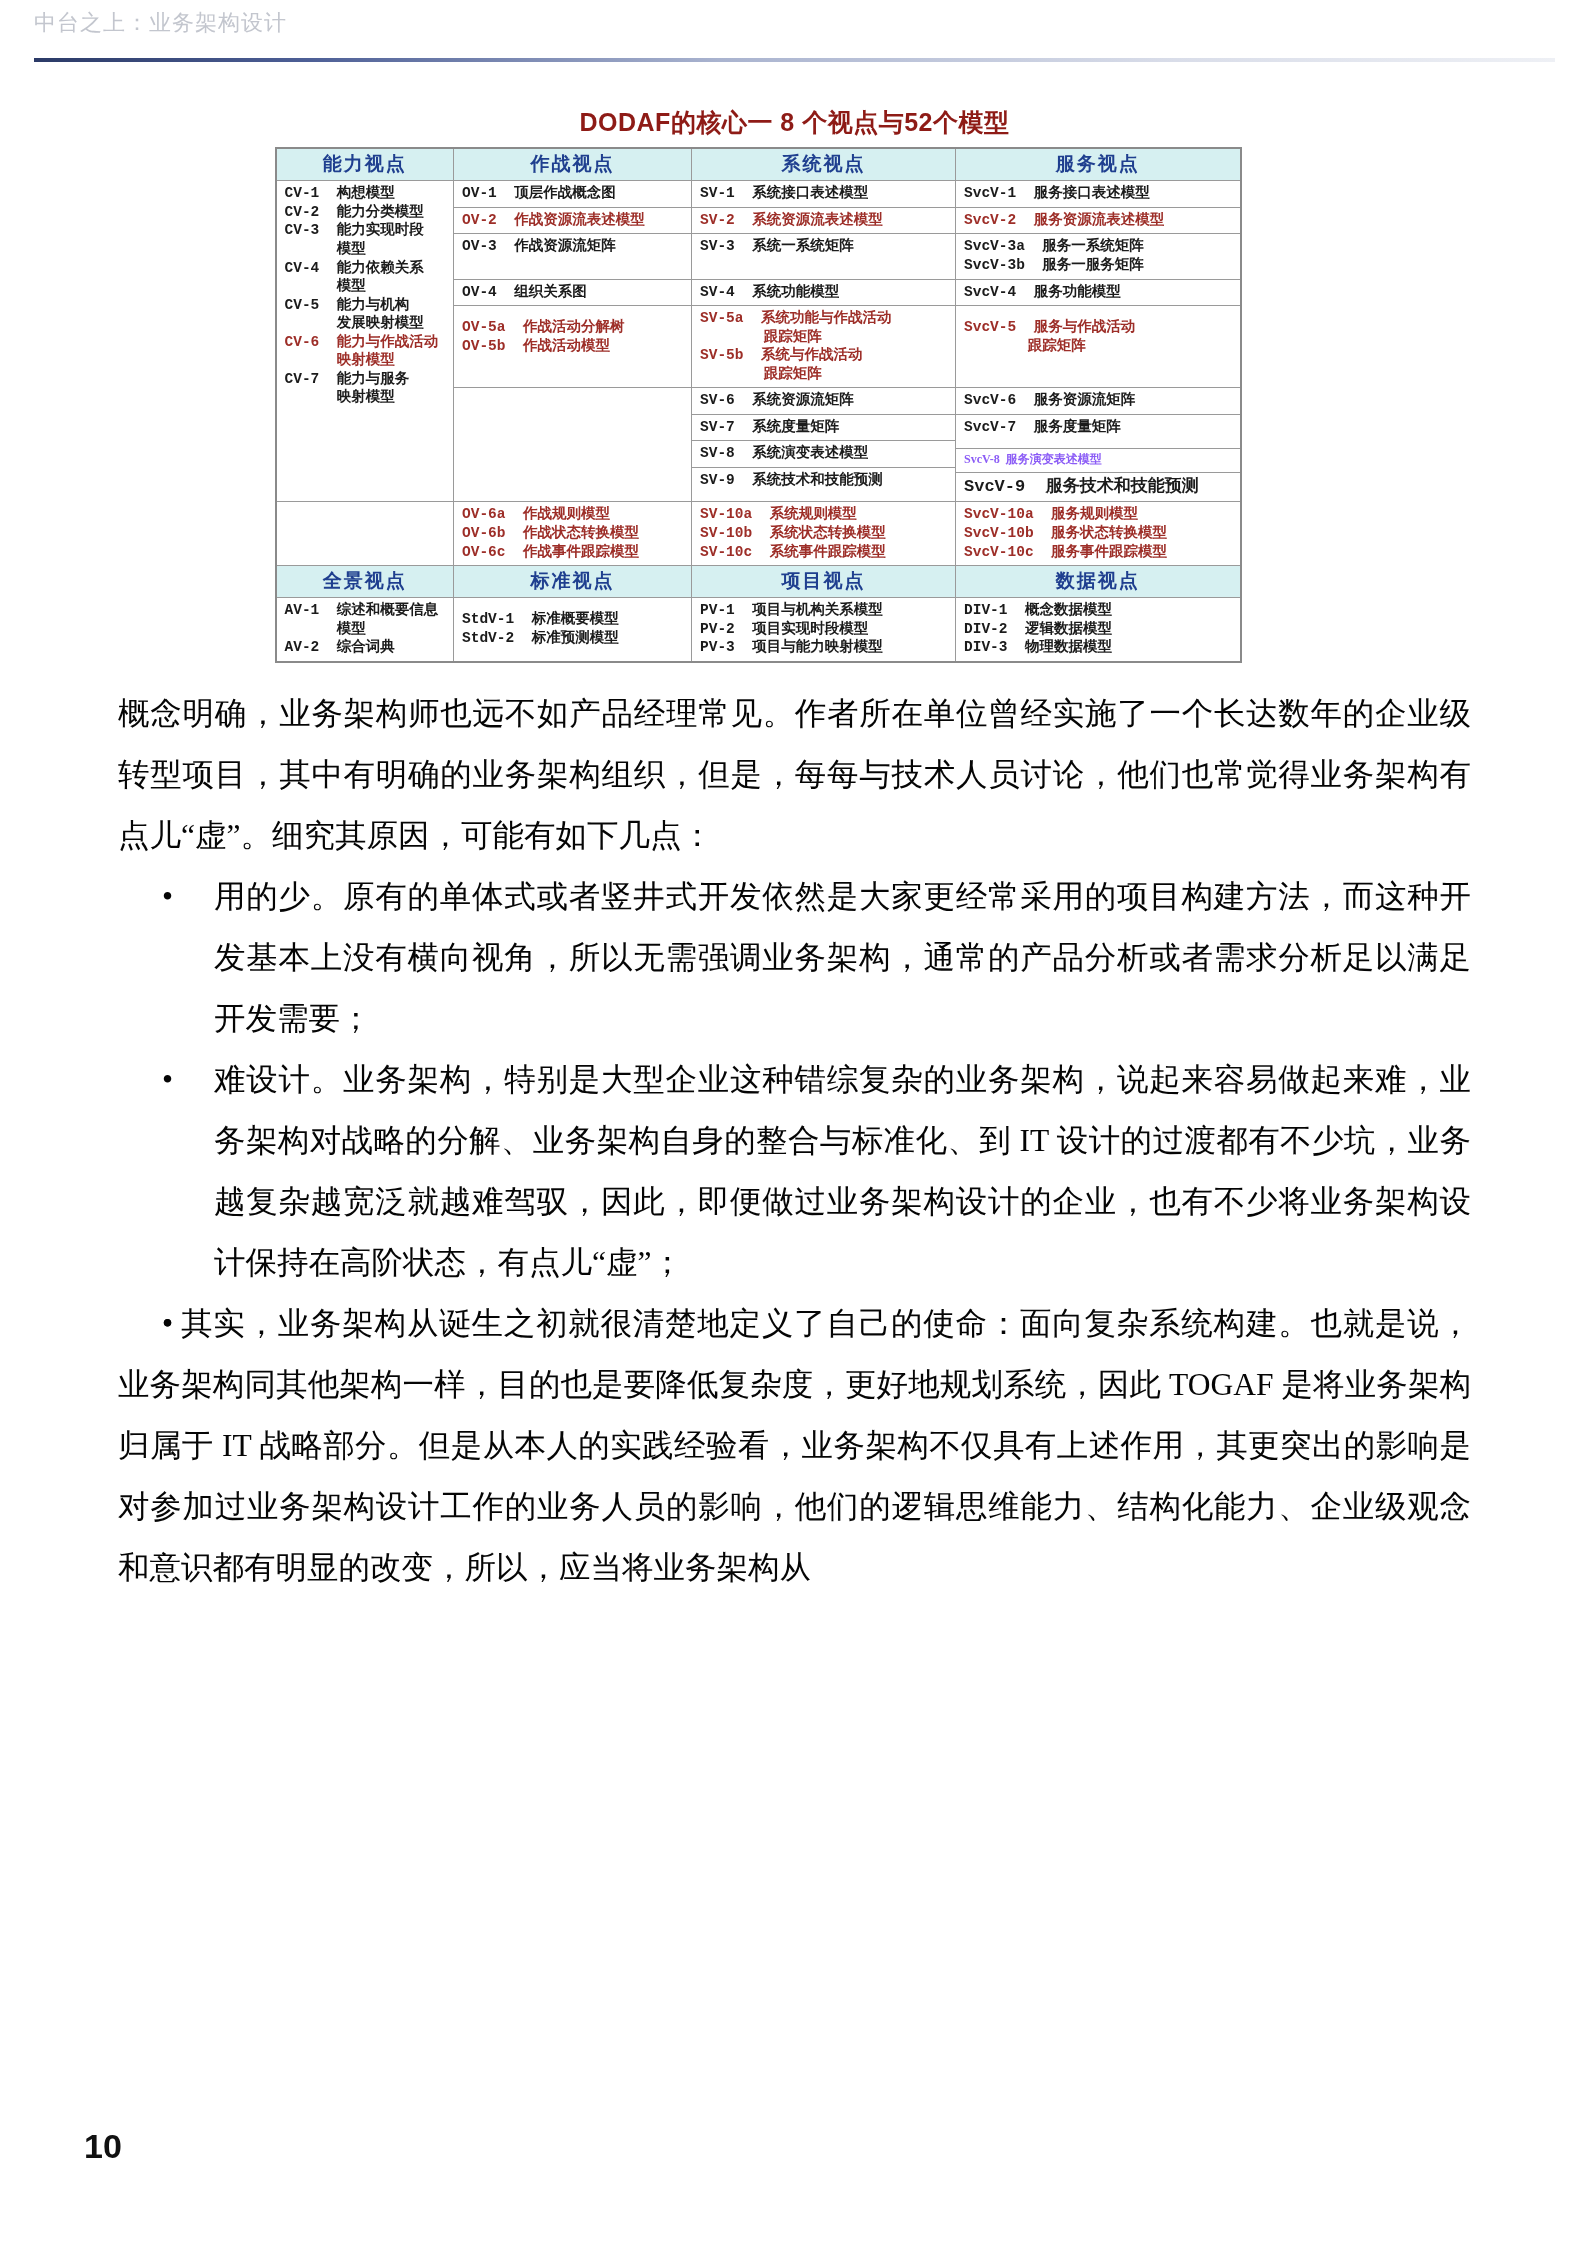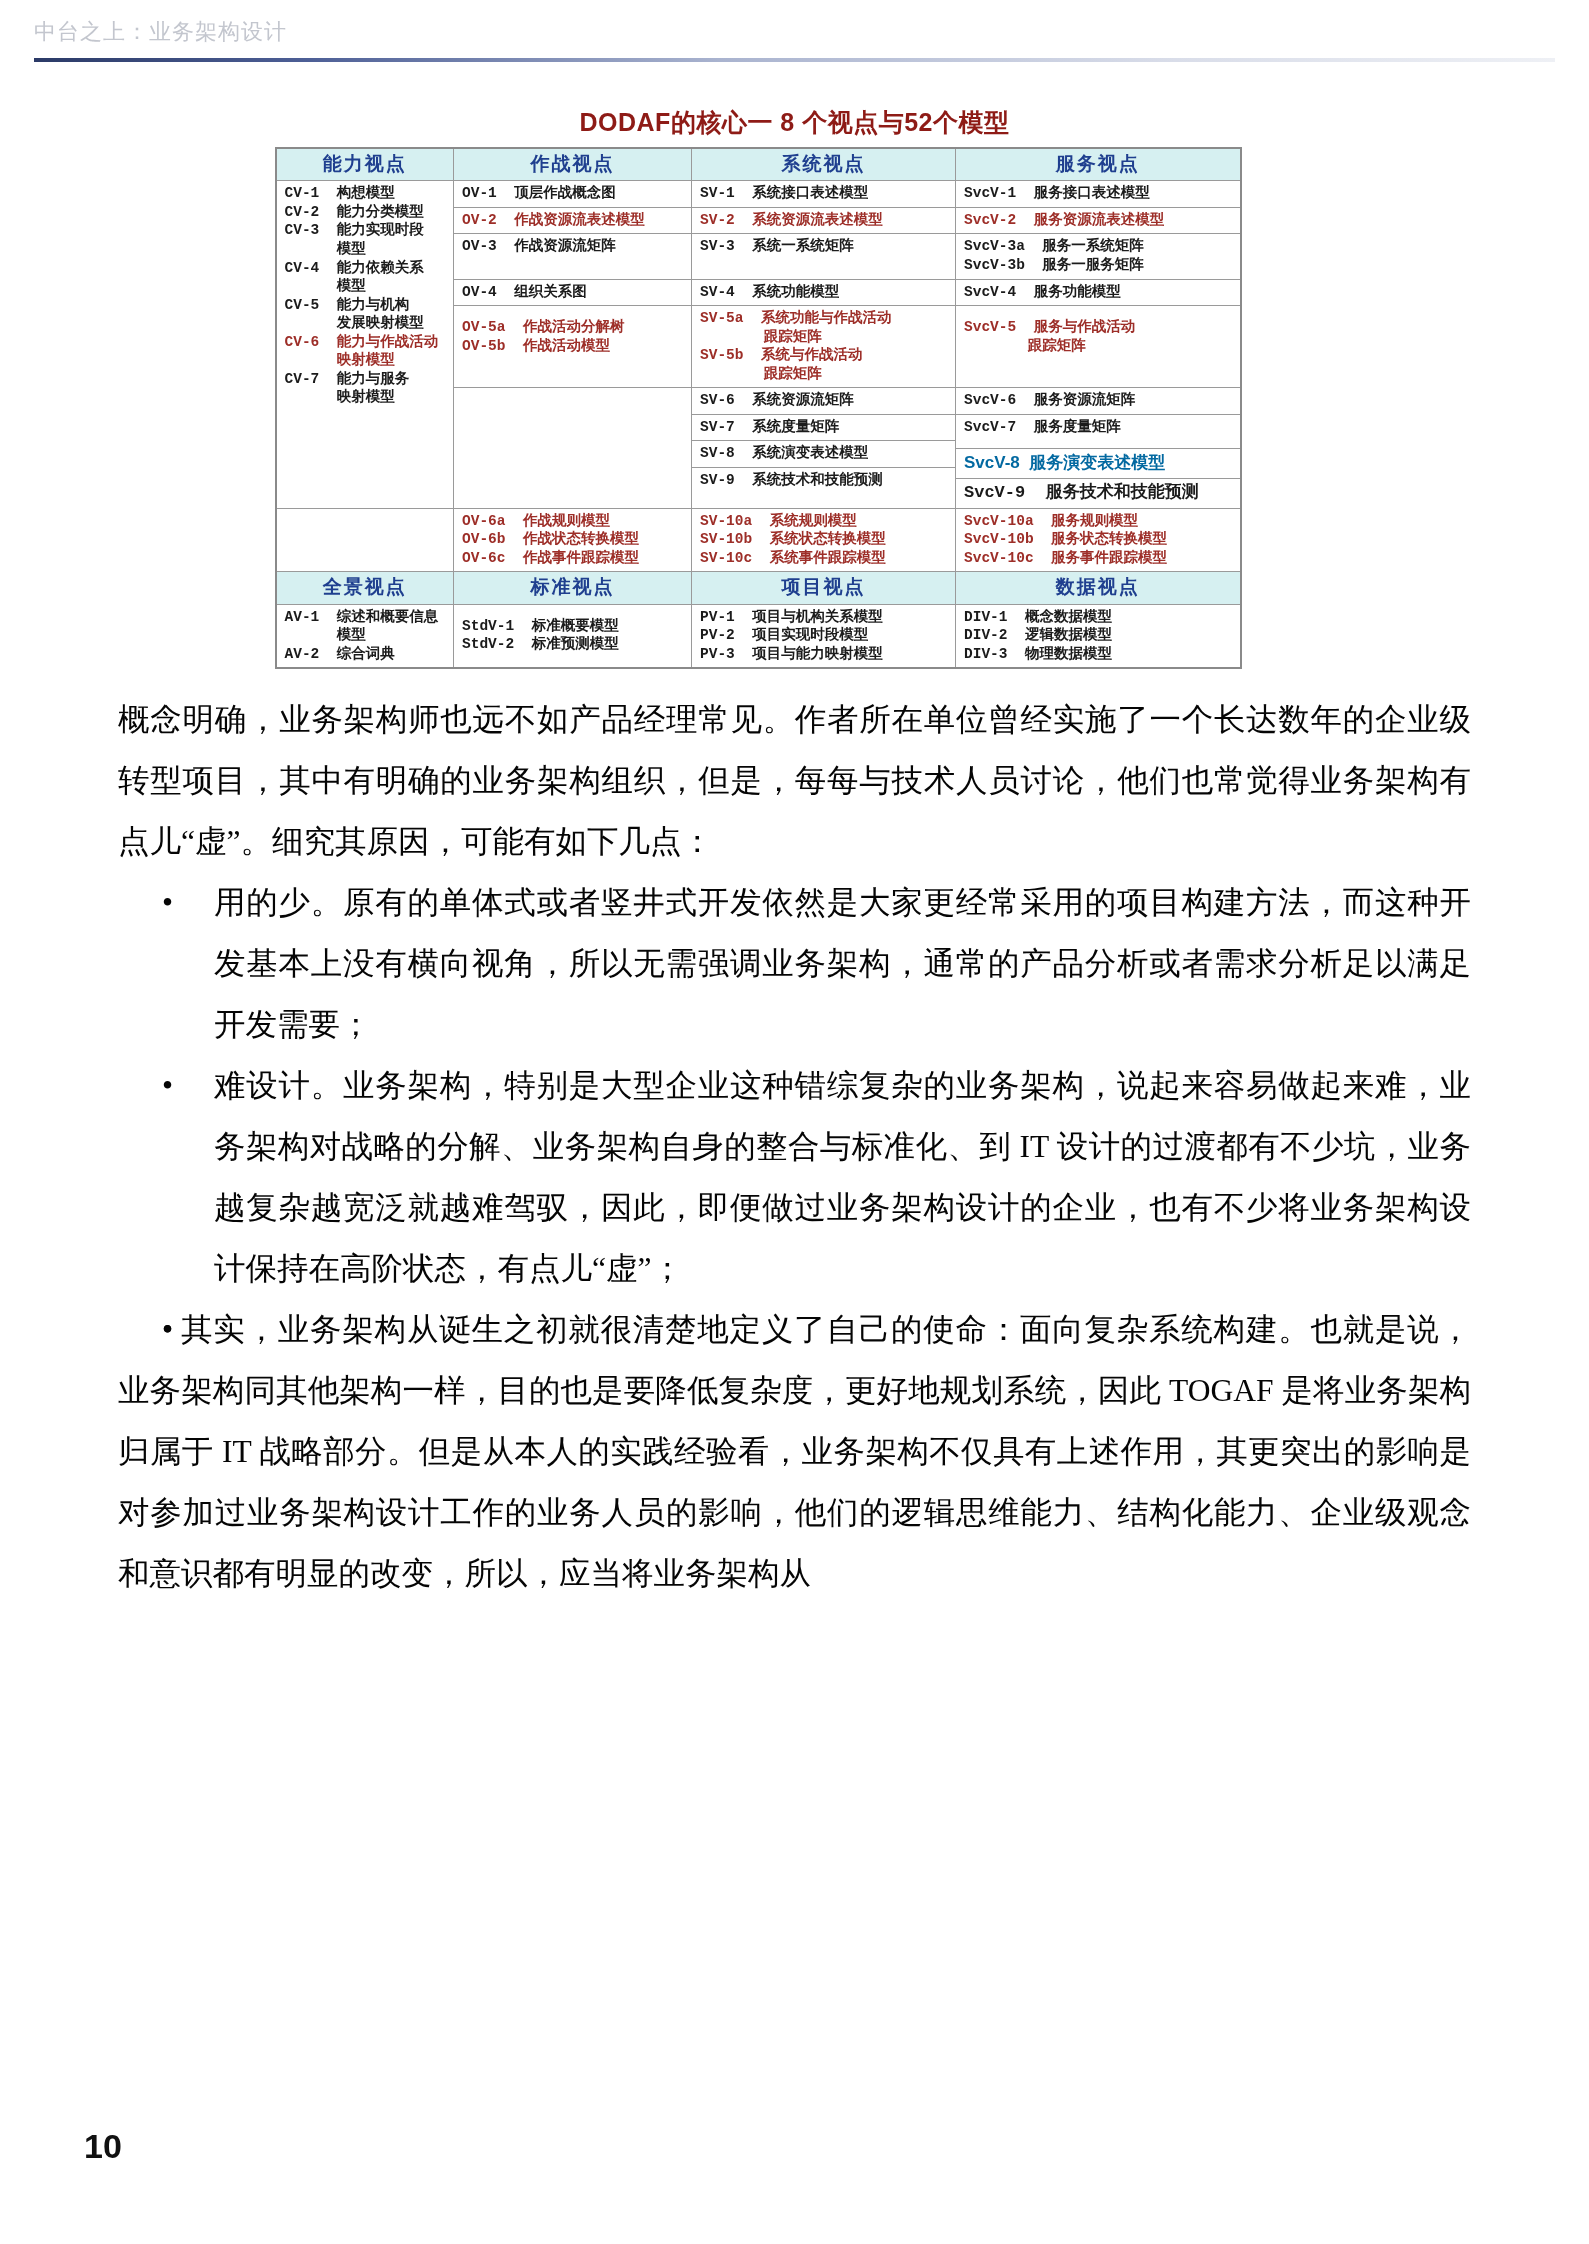--- a/index.html
+++ b/index.html
@@ -17,21 +17,21 @@
 
   
   .page-header {
     position: absolute;
     top: 0; left: 0; right: 0;
     height: 62px;
   }
   .page-header .head-text {
     position: absolute;
     left: 34px;
-    top: 17px;
+    top: 8px;
     font-size: 22px;
     color: #c3c6ce;
     letter-spacing: 1px;
     font-family: "Liberation Sans", "DejaVu Sans", sans-serif;
     white-space: nowrap;
   }
   .head-rule {
     position: absolute;
     left: 34px;
     right: 34px;
@@ -308,21 +308,21 @@
                       <td style="border:0;border-bottom:1px solid #9a9a9a;padding:3px 6px 4px 8px;font-family:'Liberation Mono','DejaVu Sans Mono',monospace;font-size:14.5px;font-weight:bold;color:#1b1b1b">
                 <span class="mrow"><span class="code">SvcV-6</span>&nbsp; <span>服务资源流矩阵</span></span>
               </td>
                     </tr>
               <tr>
                       <td style="border:0;border-bottom:1px solid #9a9a9a;padding:3px 6px 12px 8px;font-family:'Liberation Mono','DejaVu Sans Mono',monospace;font-size:14.5px;font-weight:bold;color:#1b1b1b">
                 <span class="mrow"><span class="code">SvcV-7</span>&nbsp; <span>服务度量矩阵</span></span>
               </td>
                     </tr>
               <tr>
-                      <td style="border:0;border-bottom:1px solid #9a9a9a;padding:3px 6px 4px 8px;font-family:Liberation Sans, sans-serif;font-size:17px;font-weight:bold;color:#0369a1">
+                      <td style="border:0;border-bottom:1px solid #9a9a9a;padding:3px 6px 4px 8px;font-family:Liberation Serif, serif;font-size:12px;font-weight:bold;color:#8b5cf6">
                 <span class="mrow"><span class="code">SvcV-8</span>&nbsp; <span>服务演变表述模型</span></span>
               </td>
                     </tr>
               <tr>
                       <td style="border:0;padding:3px 6px 4px 8px;font-family:'Liberation Mono','DejaVu Sans Mono',monospace;font-size:17px;font-weight:bold;color:#1b1b1b">
                 <span class="mrow"><span class="code">SvcV-9</span>&nbsp; <span>服务技术和技能预测</span></span>
               </td>
                     </tr>
             </tbody>
                 </table>

